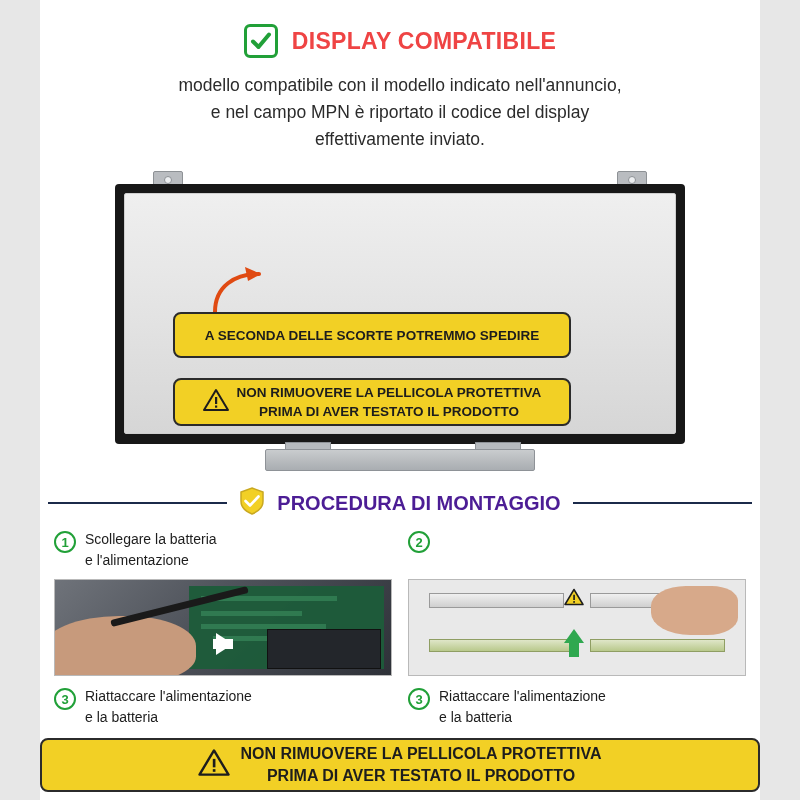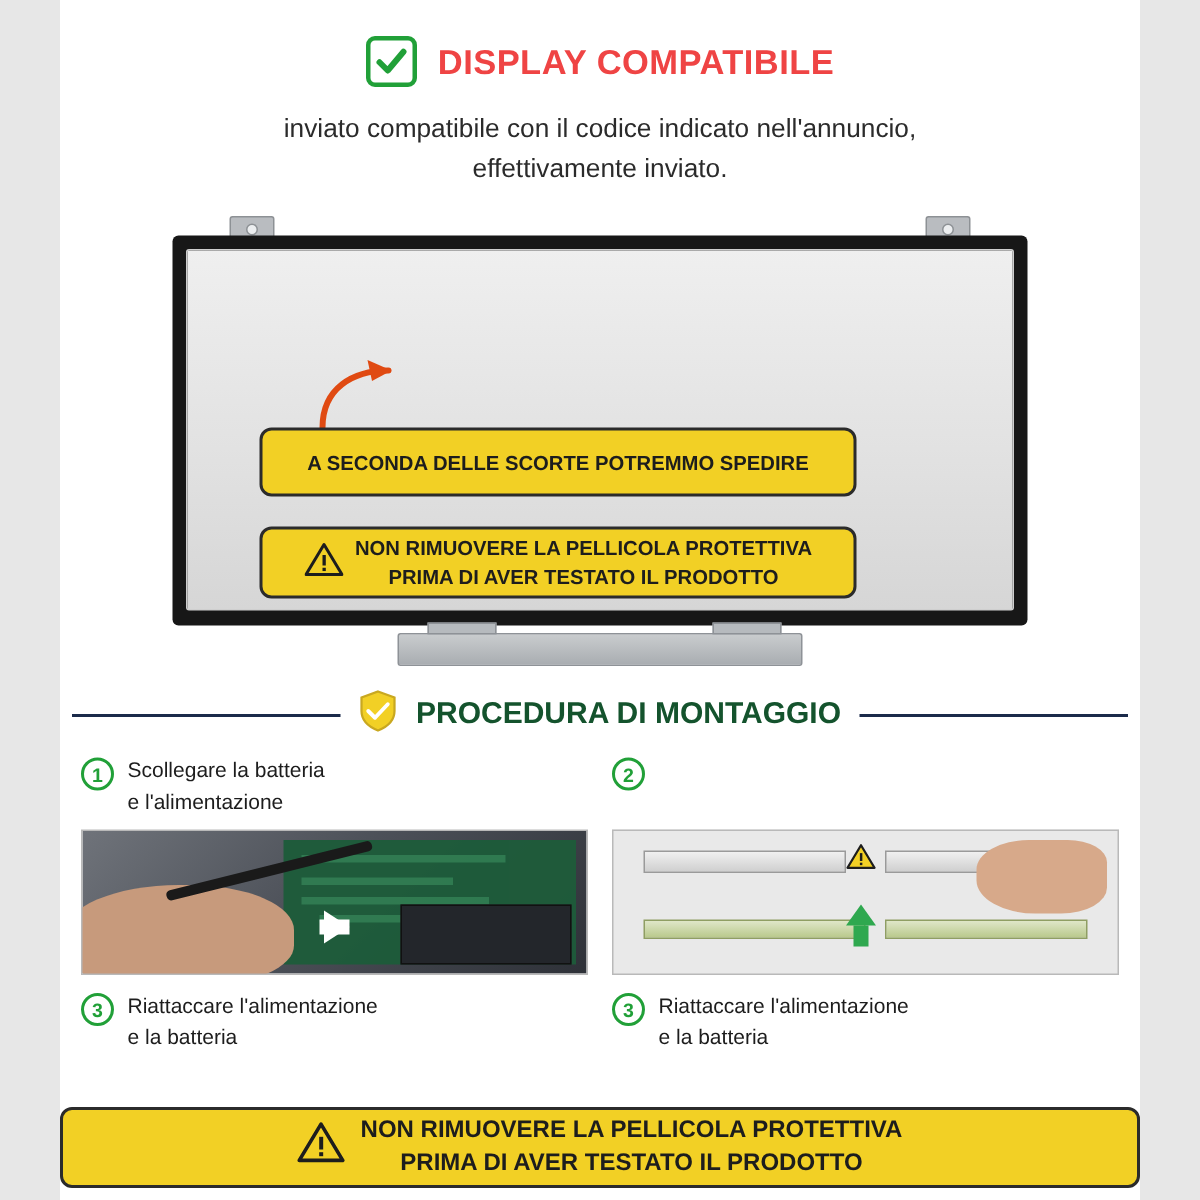--- a/index.html
+++ b/index.html
@@ -200,21 +200,21 @@
     padding: 0 8px;
   }
   .proc-rule {
     flex: 1 1 auto;
     height: 2px;
     background: #1b2a4a;
   }
   .proc-title {
     font-size: 20px;
     font-weight: bold;
-    color: #14532d;
+    color: #4c1d95;
     white-space: nowrap;
   }
   .shield { flex: 0 0 auto; }
 
   .steps-grid {
     display: grid;
     grid-template-columns: 1fr 1fr;
     column-gap: 16px;
     row-gap: 6px;
     margin: 10px 14px 0 14px;
@@ -399,21 +399,22 @@
     <div class="header">
       <span class="check-box">
         <svg width="22" height="22" viewBox="0 0 22 22" aria-hidden="true">
           <path d="M3 11.5 L8.5 17 L19 4.5" fill="none" stroke="#21a038" stroke-width="4" stroke-linecap="round" stroke-linejoin="round"></path>
         </svg>
       </span>
       <span class="header-title">DISPLAY COMPATIBILE</span>
     </div>
 
     <div class="intro">
-      <div>inviato compatibile con il codice indicato nell'annuncio,</div>
+      <div>modello compatibile con il modello indicato nell'annuncio,</div>
+      <div>e nel campo MPN è riportato il codice del display</div>
       <div>effettivamente inviato.</div>
     </div>
 
     <div class="panel-wrap">
       <div class="bracket l"></div>
       <div class="bracket r"></div>
 
       <div class="panel">
         <div class="panel-screen">
 

